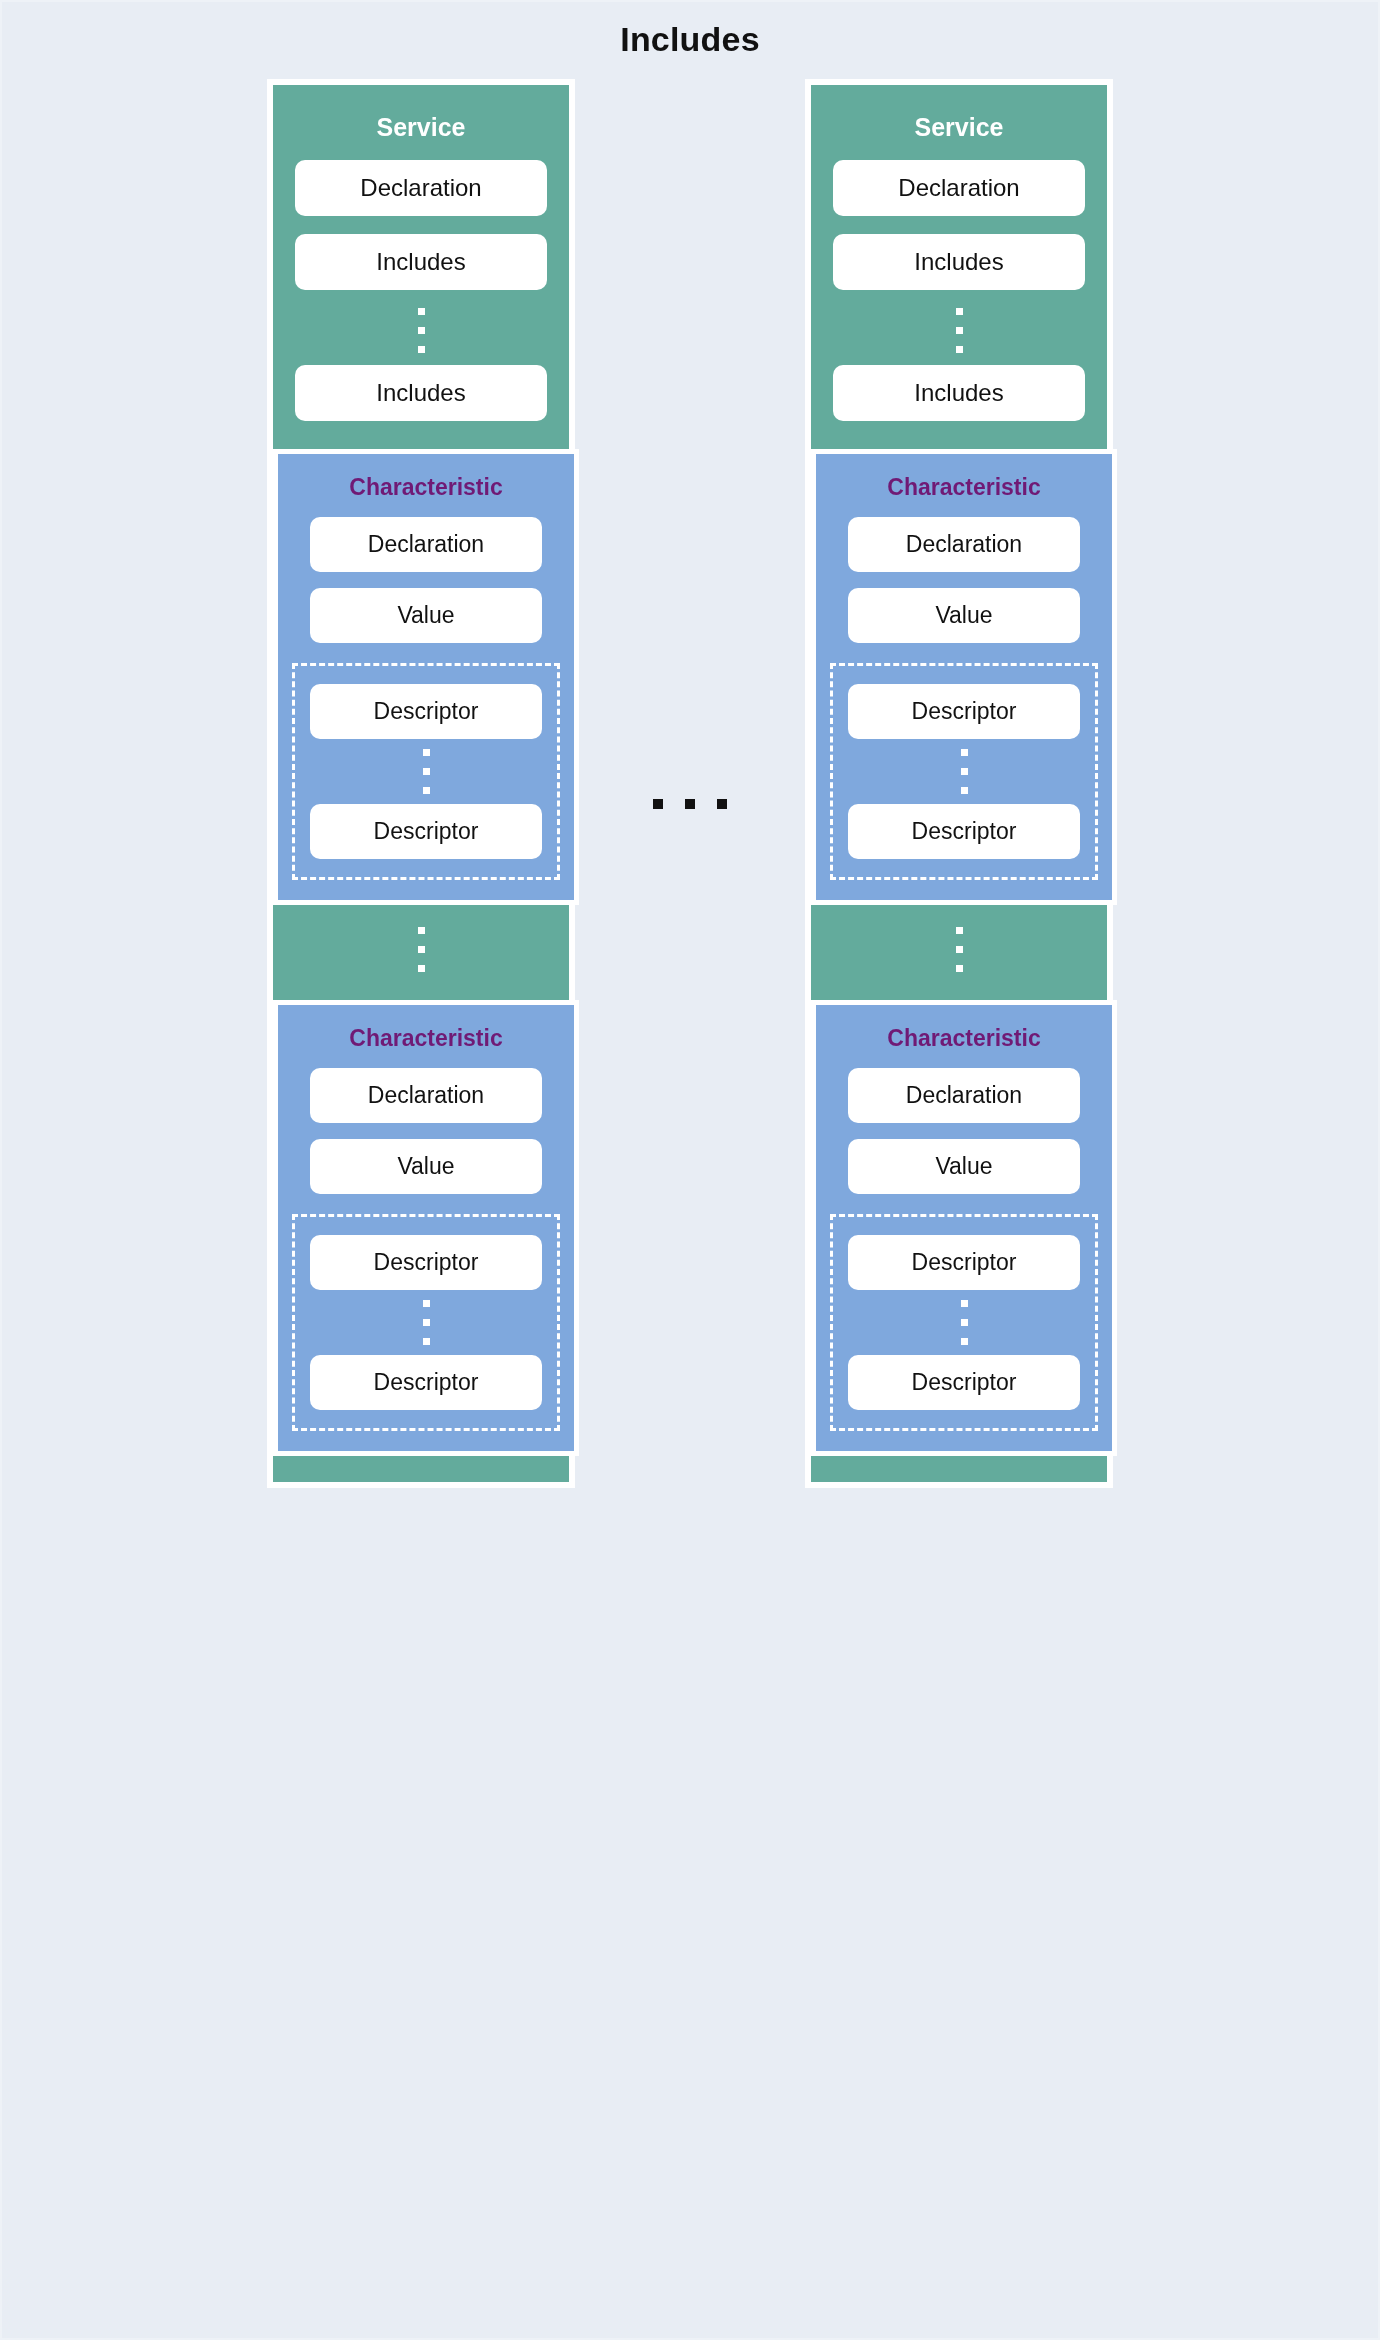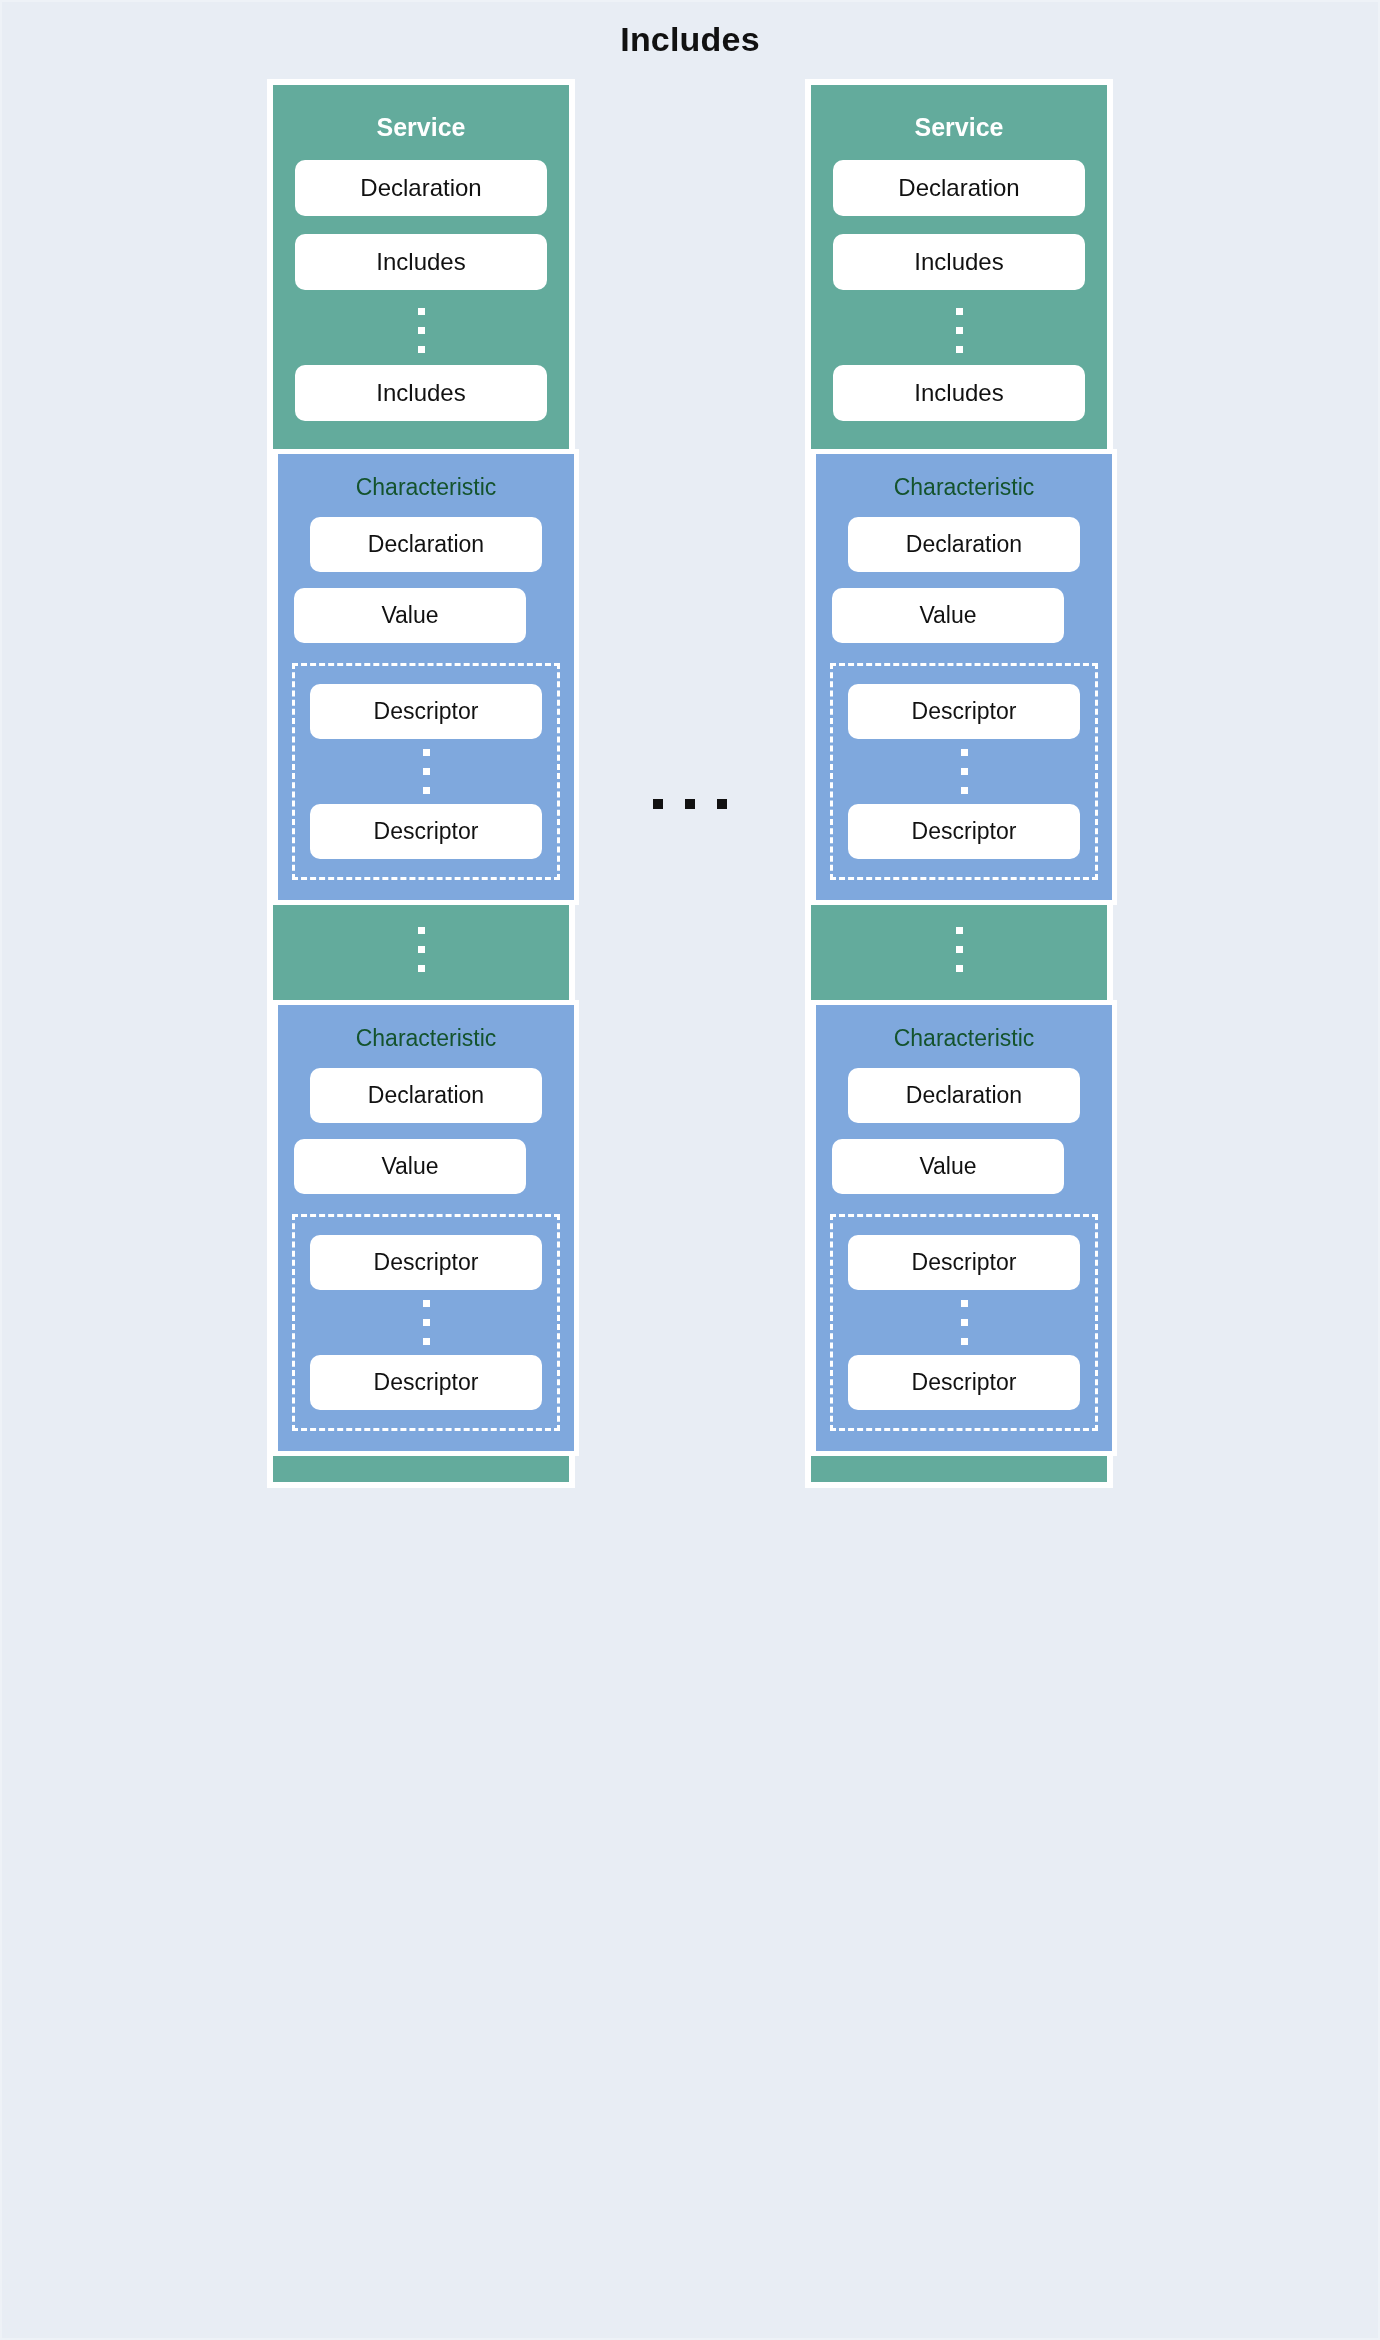--- a/index.html
+++ b/index.html
@@ -101,33 +101,32 @@
   .characteristic {
     width: 306px;
     background: #7fa8dd;
     border: 5px solid #ffffff;
     box-sizing: border-box;
     margin: 28px auto 0 auto;
     padding: 10px 0 20px 0;
   }
   .characteristic-title {
     text-align: center;
-    color: #14532d;
+    color: #701a75;
     font-size: 23px;
-    font-weight: normal;
+    font-weight: bold;
     margin: 10px 0 16px 0;
   }
   .characteristic > .field {
     width: 232px;
     margin-bottom: 16px;
     font-size: 23px;
   }
   .characteristic > .field.value-field {
     margin-bottom: 20px;
-    margin-left: 16px;
   }
 
   
   .descriptor-group {
     width: 268px;
     margin: 0 auto;
     border: 3px dashed #ffffff;
     box-sizing: border-box;
     padding: 18px 0 18px 0;
   }

